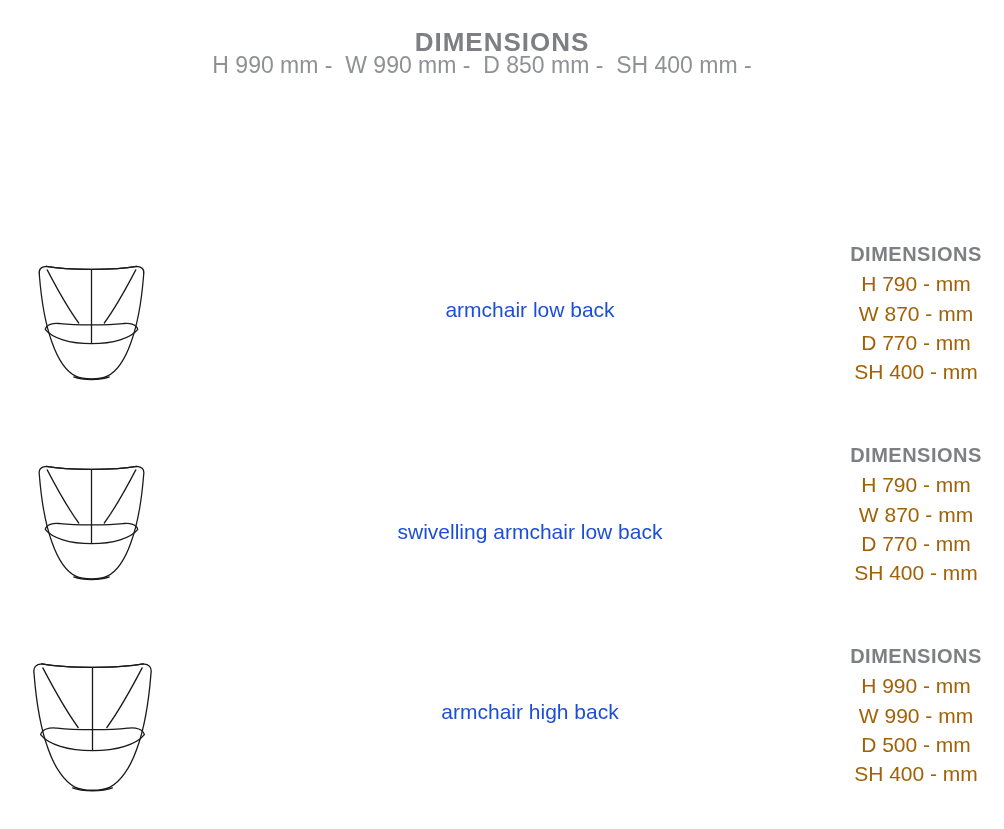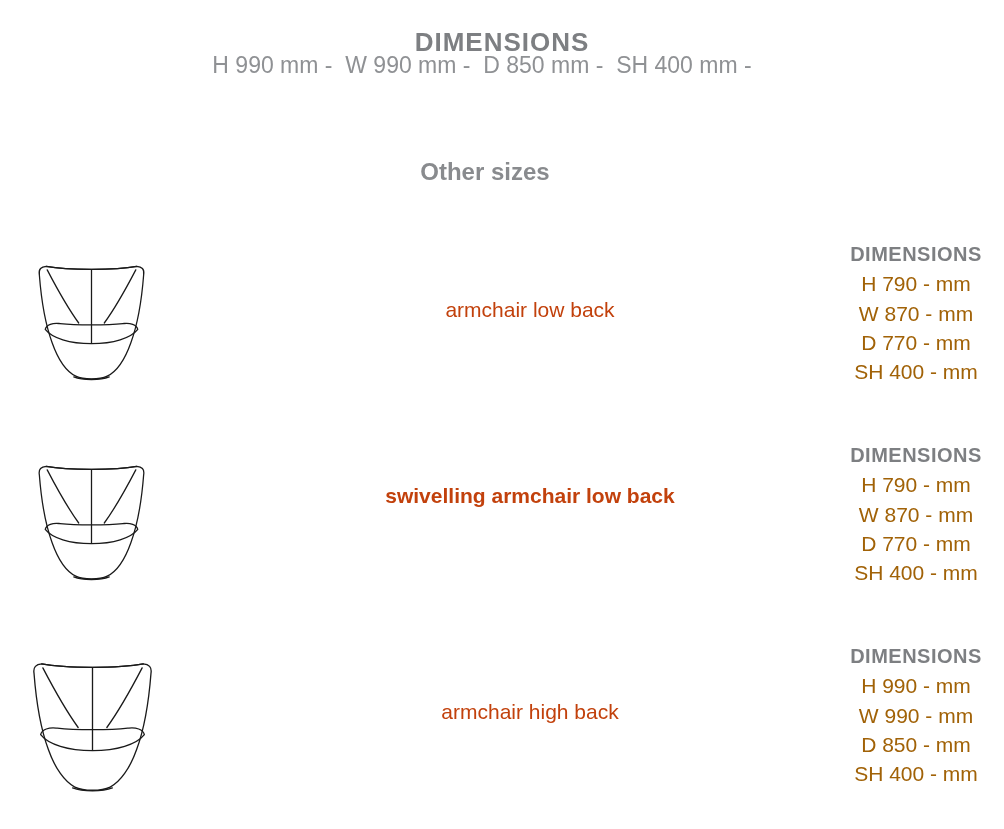--- a/index.html
+++ b/index.html
@@ -46,21 +46,21 @@
   }
   .chair {
     position: absolute;
   }
   .chair svg { display: block; }
   .variant-label {
     position: absolute;
     left: 330px; width: 400px;
     text-align: center;
     font-size: 21px;
-    color: #c2410c;
+    color: #1d4ed8;
     line-height: 26px;
   }
   .dims-block {
     position: absolute;
     left: 828px; width: 176px;
     text-align: center;
   }
   .dims-title {
     font-size: 20px;
     font-weight: bold;
@@ -75,21 +75,20 @@
   }
 </style>
 </head>
 <body>
 
 <div class="page">
 
   <div class="top-title">DIMENSIONS</div>
   <div class="top-dims">H 990 mm -  W 990 mm -  D 850 mm -  SH 400 mm -</div>
 
-  <div class="other-title">Other sizes</div>
 
   <div class="chair" style="left:33px; top:261px;">
     <svg width="117" height="124" viewBox="0 0 118 126" fill="none" stroke="#1a1a1a" stroke-width="1.3" stroke-linecap="round" stroke-linejoin="round">
       <path d="M 6,14 C 5,8 8,5.8 13,5.4 C 35,9.5 83,9.5 105,5.4 C 110,5.8 113,8 112,14 C 110,40 106,64 99,83 C 93,100 84,112.5 75,117 C 67,120.8 51,120.8 43,117 C 34,112.5 25,100 19,83 C 12,64 8,40 6,14 Z"></path>
       <path d="M 13,5.4 C 35,9.5 83,9.5 105,5.4"></path>
       <path d="M 14,9 C 26,32 38,52 46,63"></path>
       <path d="M 104,9 C 92,32 80,52 72,63"></path>
       <path d="M 59,8.8 L 59,83.5"></path>
       <path d="M 12,69.5 C 13,64.5 20,62.8 26,63.5 C 33,64.3 38,65 59,65 C 80,65 85,64.3 92,63.5 C 98,62.8 105,64.5 106,69.5 C 99,78.5 81,84 59,84 C 37,84 19,78.5 12,69.5 Z"></path>
       <path d="M 41,117.8 C 50,121.3 68,121.3 77,117.8"></path>
@@ -108,21 +107,21 @@
     <svg width="117" height="124" viewBox="0 0 118 126" fill="none" stroke="#1a1a1a" stroke-width="1.3" stroke-linecap="round" stroke-linejoin="round">
       <path d="M 6,14 C 5,8 8,5.8 13,5.4 C 35,9.5 83,9.5 105,5.4 C 110,5.8 113,8 112,14 C 110,40 106,64 99,83 C 93,100 84,112.5 75,117 C 67,120.8 51,120.8 43,117 C 34,112.5 25,100 19,83 C 12,64 8,40 6,14 Z"></path>
       <path d="M 13,5.4 C 35,9.5 83,9.5 105,5.4"></path>
       <path d="M 14,9 C 26,32 38,52 46,63"></path>
       <path d="M 104,9 C 92,32 80,52 72,63"></path>
       <path d="M 59,8.8 L 59,83.5"></path>
       <path d="M 12,69.5 C 13,64.5 20,62.8 26,63.5 C 33,64.3 38,65 59,65 C 80,65 85,64.3 92,63.5 C 98,62.8 105,64.5 106,69.5 C 99,78.5 81,84 59,84 C 37,84 19,78.5 12,69.5 Z"></path>
       <path d="M 41,117.8 C 50,121.3 68,121.3 77,117.8"></path>
     </svg>
   </div>
-  <div class="variant-label" style="top:483px;font-weight:bold;">swivelling armchair low back</div>
+  <div class="variant-label" style="top:519px;">swivelling armchair low back</div>
   <div class="dims-block" style="top:441px;">
     <div class="dims-title">DIMENSIONS</div>
     <div class="dims-line">H 790 - mm</div>
     <div class="dims-line">W 870 - mm</div>
     <div class="dims-line">D 770 - mm</div>
     <div class="dims-line">SH 400 - mm</div>
   </div>
 
   <div class="chair" style="left:27px; top:658px;">
     <svg width="131" height="139" viewBox="0 0 118 126" fill="none" stroke="#1a1a1a" stroke-width="1.2" stroke-linecap="round" stroke-linejoin="round">
@@ -133,17 +132,17 @@
       <path d="M 59,8.8 L 59,83.5"></path>
       <path d="M 12,69.5 C 13,64.5 20,62.8 26,63.5 C 33,64.3 38,65 59,65 C 80,65 85,64.3 92,63.5 C 98,62.8 105,64.5 106,69.5 C 99,78.5 81,84 59,84 C 37,84 19,78.5 12,69.5 Z"></path>
       <path d="M 41,117.8 C 50,121.3 68,121.3 77,117.8"></path>
     </svg>
   </div>
   <div class="variant-label" style="top:699px;">armchair high back</div>
   <div class="dims-block" style="top:642px;">
     <div class="dims-title">DIMENSIONS</div>
     <div class="dims-line">H 990 - mm</div>
     <div class="dims-line">W 990 - mm</div>
-    <div class="dims-line">D 850 - mm</div>
+    <div class="dims-line">D 500 - mm</div>
     <div class="dims-line">SH 400 - mm</div>
   </div>
 
 </div>
 
 </body></html>

